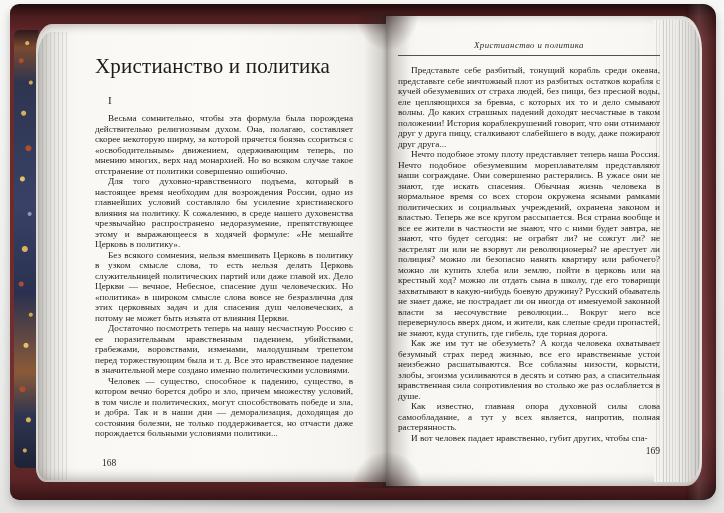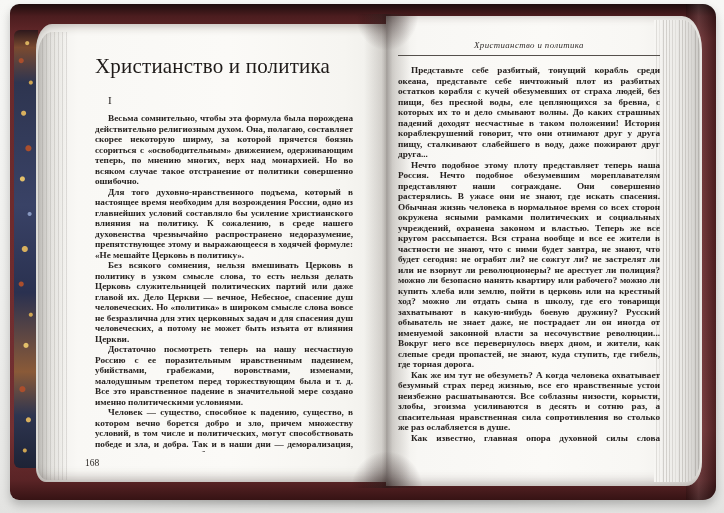--- a/index.html
+++ b/index.html
@@ -62,27 +62,27 @@
     background:linear-gradient(90deg,rgba(0,0,0,0) 0%,rgba(95,85,78,.20) 38%,rgba(60,50,45,.34) 50%,rgba(95,85,78,.20) 62%,rgba(0,0,0,0) 100%);}
   .gutter-top-shadow{position:absolute;left:320px;top:0;width:62px;height:36px;
     background:radial-gradient(ellipse at 50% 0%,rgba(35,18,18,.55),rgba(0,0,0,0) 72%);}
   .gutter-bottom-shadow{position:absolute;left:316px;top:438px;width:70px;height:36px;
     background:radial-gradient(ellipse at 50% 100%,rgba(35,18,18,.60),rgba(0,0,0,0) 72%);}
   .left-page-content{position:absolute;left:95px;top:48px;width:258px;height:404px;overflow:hidden;color:var(--text);}
   .chapter-title{margin:6px 0 16px 0;font-weight:normal;font-size:21px;line-height:24px;
     letter-spacing:.2px;color:#1e1a18;white-space:nowrap;}
   .section-number{margin:0 0 7px 13px;font-size:11px;line-height:12px;color:#2a2624;}
   .body-par{margin:0;font-size:9.2px;line-height:10.5px;text-align:justify;
-    text-indent:13px;color:var(--text);hyphens:auto;font-weight:bold;}
+    text-indent:13px;color:var(--text);hyphens:auto;}
   .running-header-wrap{text-align:center;}
   .running-header{font-style:italic;font-size:8.8px;letter-spacing:.4px;color:#2e2a28;}
   .header-rule{height:1px;background:#55504c;margin:3px 0 9px 0;}
   .right-page-content{position:absolute;left:398px;top:34px;width:262px;height:410px;overflow:hidden;color:var(--text);}
   .page-number{position:absolute;font-size:9.5px;color:#2a2624;}
-  .page-number.left{left:85px;top:458px;}
+  .page-number.left{left:102px;top:458px;}
   .page-number.right{left:398px;top:446px;width:262px;text-align:right;}
 </style>
 </head>
 <body>
 
 <div class="scene">
   <div class="floor-shadow"></div>
 
   <div class="cover">
     <div class="cover-sheen"></div>
@@ -113,14 +113,16 @@
 
   <div class="right-page-content">
     <div class="running-header-wrap">
       <span class="running-header">Христианство и политика</span>
     </div>
     <div class="header-rule"></div>
     <p class="body-par">Представьте себе разбитый, тонущий корабль среди океана, представьте себе ничтожный плот из разбитых остатков корабля с кучей обезумевших от страха людей, без пищи, без пресной воды, еле цепляющихся за бревна, с которых их то и дело смывают волны. До каких страшных падений доходят несчастные в таком положении! История кораблекрушений говорит, что они отнимают друг у друга пищу, сталкивают слабейшего в воду, даже пожирают друг друга...</p>
     <p class="body-par">Нечто подобное этому плоту представляет теперь наша Россия. Нечто подобное обезумевшим мореплавателям представляют наши сограждане. Они совершенно растерялись. В ужасе они не знают, где искать спасения. Обычная жизнь человека в нормальное время со всех сторон окружена ясными рамками политических и социальных учреждений, охранена законом и властью. Теперь же все кругом рассыпается. Вся страна вообще и все ее жители в частности не знают, что с ними будет завтра, не знают, что будет сегодня: не ограбят ли? не сожгут ли? не застрелят ли или не взорвут ли революционеры? не арестует ли полиция? можно ли безопасно нанять квартиру или рабочего? можно ли купить хлеба или землю, пойти в церковь или на крестный ход? можно ли отдать сына в школу, где его товарищи захватывают в какую-нибудь боевую дружину? Русский обыватель не знает даже, не пострадает ли он иногда от именуемой законной власти за несочувствие революции... Вокруг него все перевернулось вверх дном, и жители, как слепые среди пропастей, не знают, куда ступить, где гибель, где торная дорога.</p>
     <p class="body-par">Как же им тут не обезуметь? А когда человека охватывает безумный страх перед жизнью, все его нравственные устои неизбежно расшатываются. Все соблазны низости, корысти, злобы, эгоизма усиливаются в десять и сотню раз, а спасительная нравственная сила сопротивления во столько же раз ослабляется в душе.</p>
     <p class="body-par">Как известно, главная опора духовной силы слова самообладание, а тут у всех является, напротив, полная растерянность.</p>
+    <p class="body-par">И вот человек падает нравственно, губит других, чтобы спа-</p>
   </div>
+  <div class="page-number right">169</div>
 </div>
 
 </body></html>

